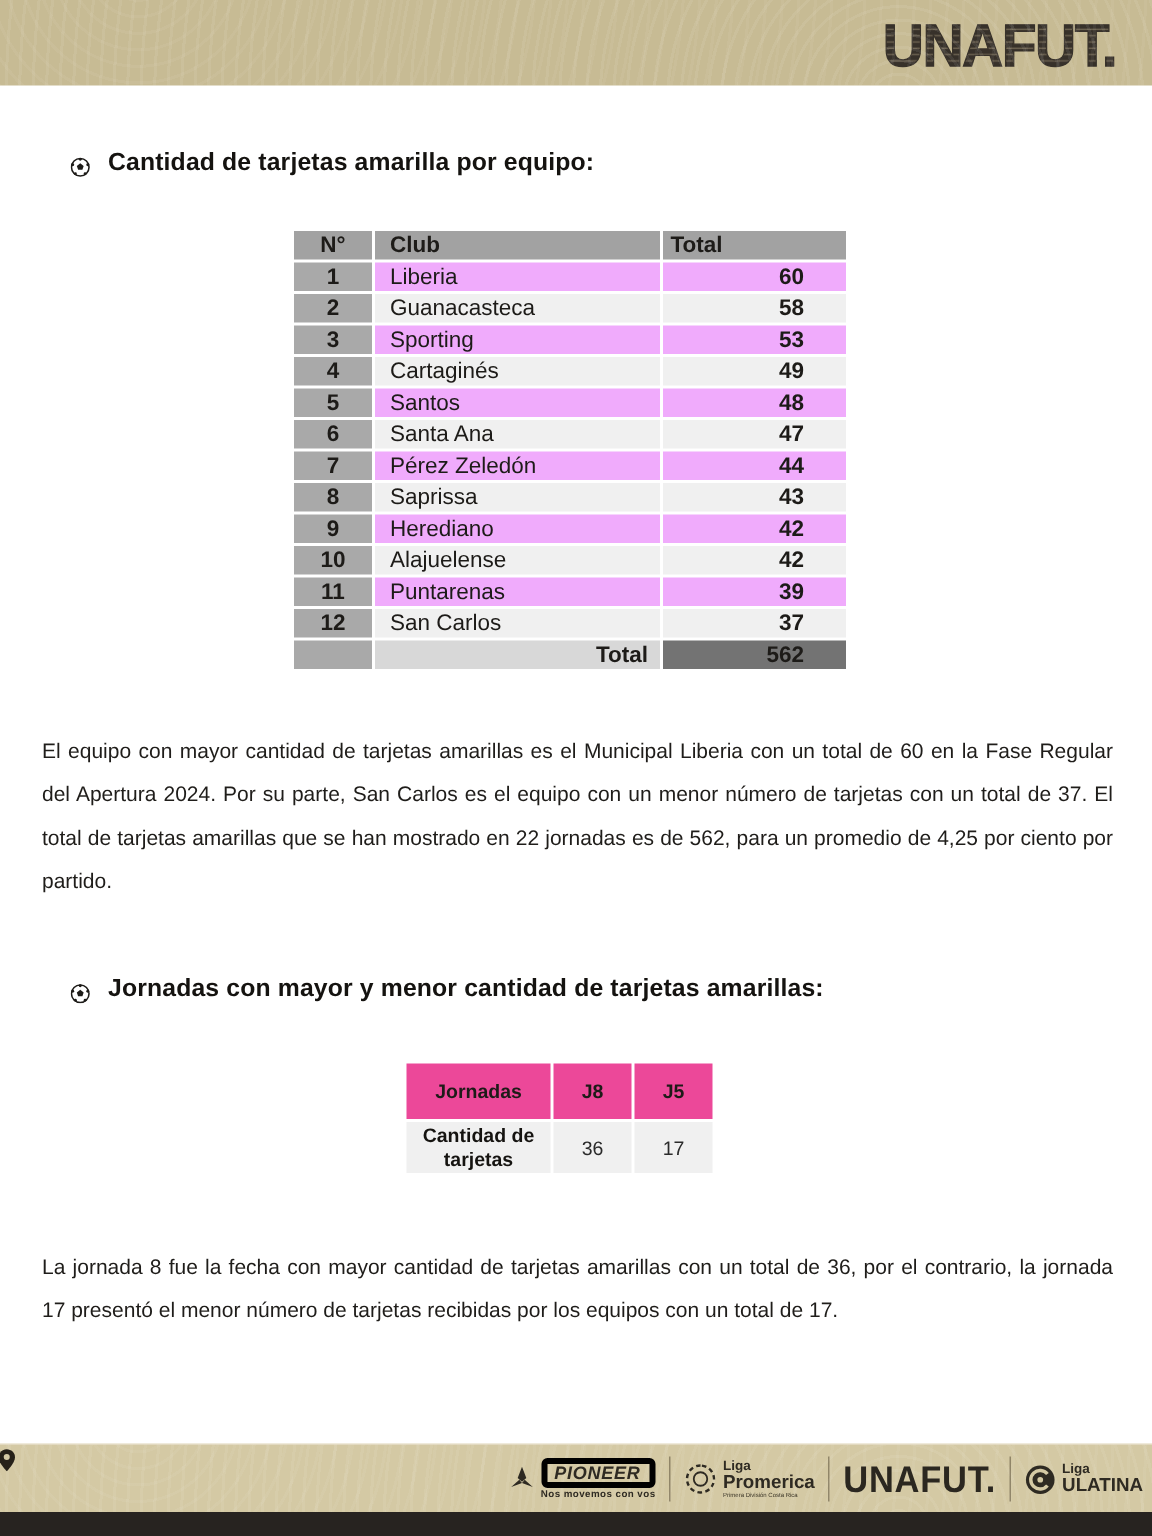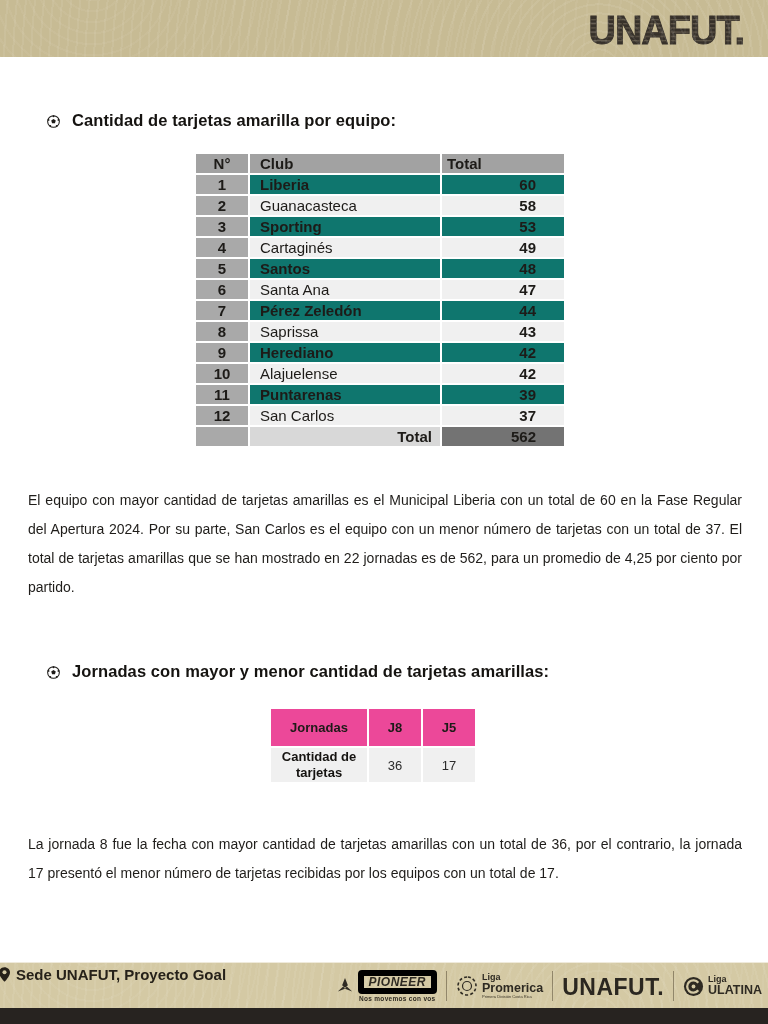--- a/index.html
+++ b/index.html
@@ -19,42 +19,42 @@
     content:""; position:absolute; inset:0;
     background:
       repeating-radial-gradient(circle at 78% 120%, rgba(255,255,255,.07) 0 2px, rgba(0,0,0,0) 2px 9px),
       repeating-radial-gradient(circle at 12% -40%, rgba(255,255,255,.05) 0 2px, rgba(0,0,0,0) 2px 11px);
     pointer-events:none;
   }
   .brand-logo {
     position:absolute; right:22px; top:8px; height:42px; width:170px;
   }
   
-  .heading-row { position:absolute; display:flex; align-items:center; gap:12px;margin-top:12px; }
+  .heading-row { position:absolute; display:flex; align-items:flex-end; gap:12px; }
   .heading-row .ball { flex:0 0 auto; margin-top:2px; }
   .heading-text { font-size:16.5px; font-weight:bold; color:#151310; letter-spacing:.1px; }
   .h1 { left:47px; top:99px; }
   .h2 { left:47px; top:650px; }
   
   .para {
     position:absolute; left:28px; width:714px;
     font-size:14px; line-height:29px; text-align:justify; color:#1f1d1a;
   }
   .para1 { top:486px; }
   .para2 { top:830px; }
   
   table { border-collapse:separate; border-spacing:2px; }
   .t1 { position:absolute; left:194px; top:152px; width:364px; table-layout:fixed; }
   .t1 td, .t1 th { height:19px; font-size:15px; vertical-align:middle; padding:0; }
   .t1 th { background:#a2a2a2; font-weight:bold; text-align:left; padding-left:10px; }
   .t1 th.col-n { text-align:center; padding-left:0; }
   .t1 th.col-total { padding-left:5px; }
   .t1 td.num { background:#a9a9a9; font-weight:bold; text-align:center; }
   .t1 td.club { padding-left:10px; }
-  .t1 tr.dark td.club, .t1 tr.dark td.tot { background:#0f766e;font-weight:bold; }
+  .t1 tr.dark td.club, .t1 tr.dark td.tot { background:#f0abfc; }
   .t1 tr.light td.club, .t1 tr.light td.tot { background:#f0f0f0; }
   .t1 td.tot { font-weight:bold; text-align:right; padding-right:28px; }
   .t1 tr.totalrow td.club { background:#d8d8d8; font-weight:bold; text-align:right; padding-right:8px; }
   .t1 tr.totalrow td.tot { background:#737373; }
   
   .t2 { position:absolute; left:269px; top:707px; width:204px; table-layout:fixed; }
   .t2 th, .t2 td { font-size:13px; text-align:center; vertical-align:middle; padding:0; }
   .t2 th { background:#ec4899; font-weight:bold; height:37px; }
   .t2 td { background:#f0f0f0; height:34px; color:#2b2b2b; }
   .t2 td.rowlabel { font-weight:bold; line-height:1.25; color:#151310; }
@@ -68,21 +68,21 @@
   .foot-line { display:flex; align-items:center; gap:6px; color:#262119; }
   .foot-line1 { font-size:15px; font-weight:bold; }
   .foot-line2 { font-size:17px; font-weight:bold; }
   .foot-right {
     position:absolute; right:6px; top:966px; height:40px; z-index:2;
     display:flex; align-items:center; gap:9px; color:#2e2a22;
   }
   .vsep { width:1px; height:30px; background:rgba(62,52,32,.45); }
   .sponsor { display:flex; align-items:center; gap:4px; }
   .pioneer-box {
-    border:6px solid #000000; border-radius:4px; padding:0 5px;
+    border:4px solid #000000; border-radius:4px; padding:0 5px;
     font-size:12px; font-weight:bold; font-style:italic; letter-spacing:.5px; color:#2e2a22;
   }
   .pioneer-tag { font-size:6.5px; font-weight:bold; text-align:center; margin-top:2px; letter-spacing:.3px; }
   .liga-col { display:flex; flex-direction:column; line-height:1; }
   .liga-top { font-size:9px; font-weight:bold; }
   .liga-name { font-size:12.5px; font-weight:bold; }
   .liga-sub { font-size:4px; margin-top:1px; color:#3a3426; white-space:nowrap; }
   .unafut-foot { font-size:23px; font-weight:bold; letter-spacing:.5px; color:#2b2720; transform:scaleY(1.08); }
 </style>
 </head>
@@ -239,21 +239,20 @@
   <div class="para para2">La jornada 8 fue la fecha con mayor cantidad de tarjetas amarillas con un total de 36, por el contrario, la jornada 17 presentó el menor número de tarjetas recibidas por los equipos con un total de 17.</div>
 
   <div class="band-bottom"></div>
 
   <div class="foot-left">
     <div class="foot-line foot-line1">
       <svg width="11" height="15" viewBox="0 0 12 16" style="margin-left:-3px">
         <path d="M6 0C2.7 0 0 2.6 0 5.8 0 10 6 16 6 16s6-6 6-10.2C12 2.6 9.3 0 6 0z" fill="#262119"></path>
         <circle cx="6" cy="5.6" r="2.2" fill="#d4c9a4"></circle>
       </svg>
-      <span>Sede UNAFUT, Proyecto Goal</span>
     </div>
   </div>
 
   <div class="foot-right">
     <div class="sponsor">
       <svg width="18" height="18" viewBox="0 0 20 20">
         <path d="M10 1l3.2 8.2L10 12 6.8 9.2zM2 16l6-5.5L10 13zM18 16l-6-5.5L10 13z" fill="#2e2a22"></path>
       </svg>
       <div class="liga-col">
         <div class="pioneer-box">PIONEER</div>

